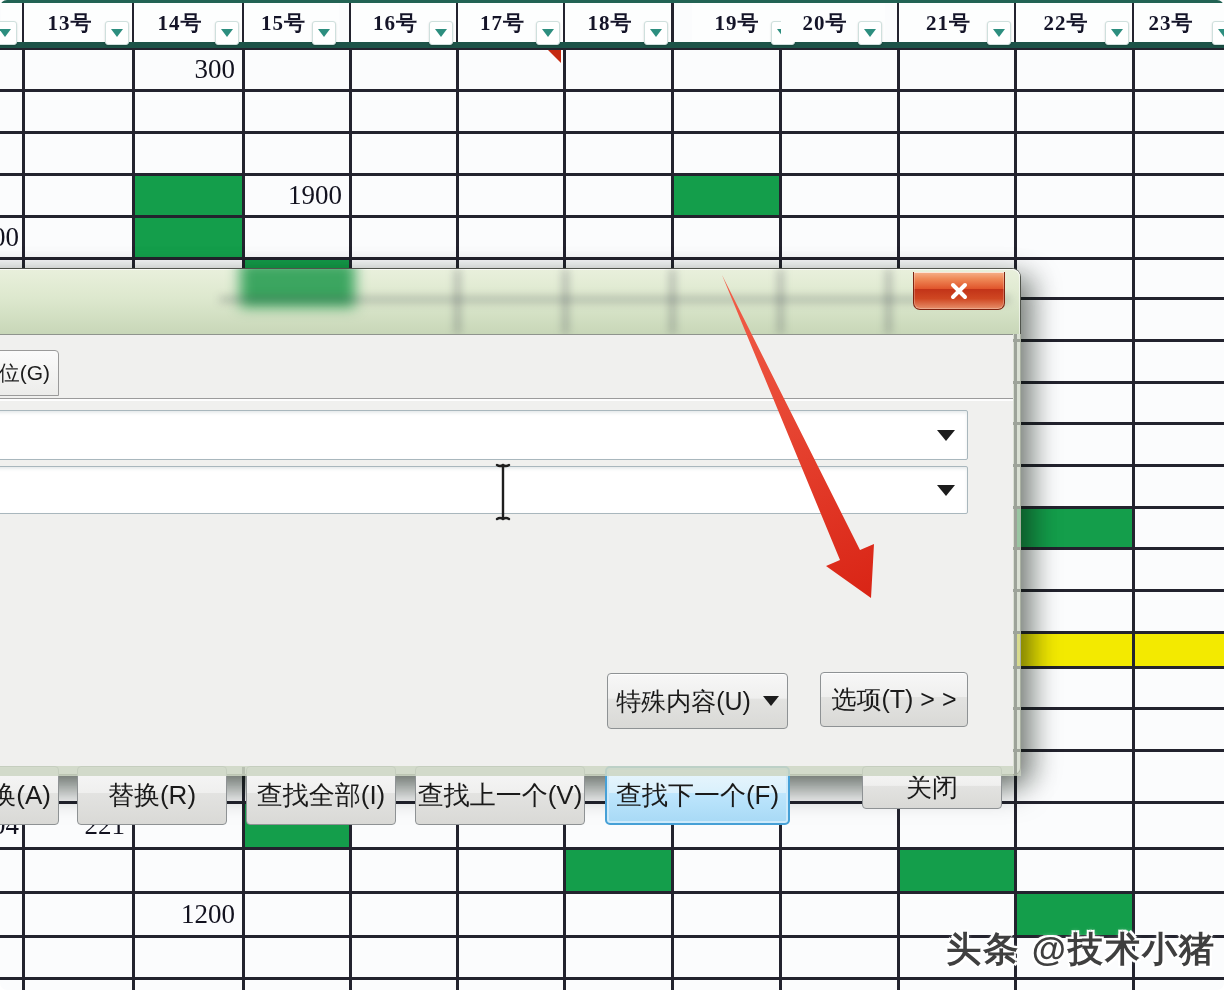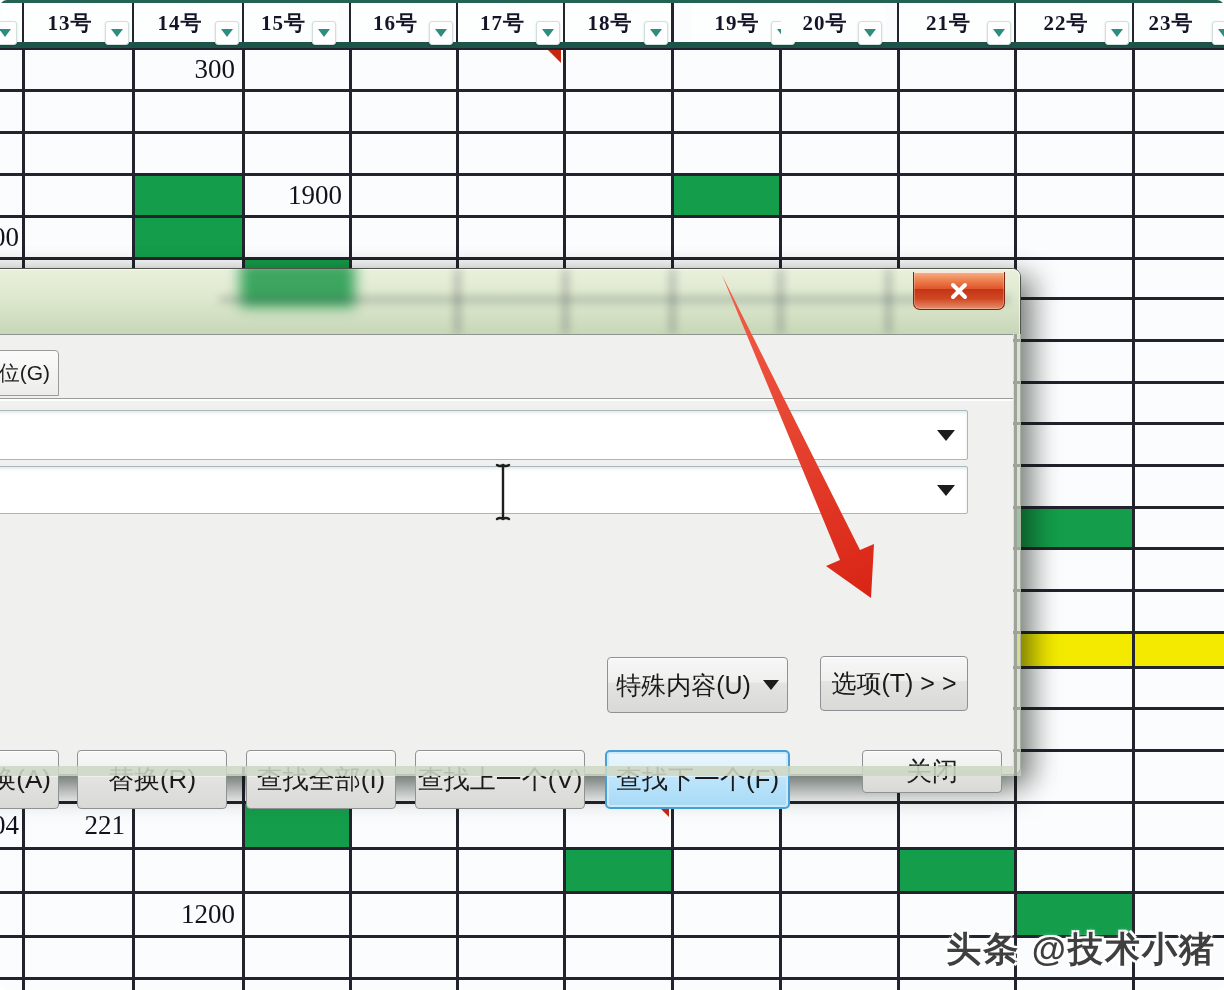--- a/index.html
+++ b/index.html
@@ -83,20 +83,21 @@
     position:absolute;right:12px;top:50%;margin-top:-5px;width:0;height:0;
     border-left:9px solid transparent;border-right:9px solid transparent;border-top:11px solid #1c1c1c;cursor:pointer;
   }
   .combo-value{position:absolute;left:10px;top:0;bottom:0;display:flex;align-items:center;font-size:22px;color:#222;}
   .win-btn{
     position:absolute;box-sizing:border-box;border:1px solid #8e9294;border-radius:4px;
     background:linear-gradient(180deg,#f7f7f7 0%,#efefee 45%,#e3e3e1 46%,#d9d9d6 100%);
     display:flex;align-items:center;justify-content:center;
     font-size:26px;color:#1a1a1a;cursor:pointer;overflow:hidden;white-space:nowrap;
     box-shadow:inset 0 1px 0 rgba(255,255,255,.8);
+    margin-top:16px;
   }
   .win-btn.default-btn{
     border:2px solid #46a0d6;border-radius:5px;
     background:linear-gradient(180deg,#eaf6fd 0%,#d9f0fc 45%,#bee6fd 46%,#a7d9f5 100%);
     box-shadow:inset 0 0 0 2px #cdeafb;
   }
   #btn-special{left:867px;top:322px;width:181px;height:56px;font-size:25px;gap:12px;}
   #btn-options{left:1080px;top:321px;width:148px;height:55px;font-size:25px;}
   .dd-tri{width:0;height:0;border-left:8px solid transparent;border-right:8px solid transparent;border-top:10px solid #1c1c1c;}
   #btn-replace-all{left:169px;top:415px;width:150px;height:59px;justify-content:flex-end;padding-right:7px;}

